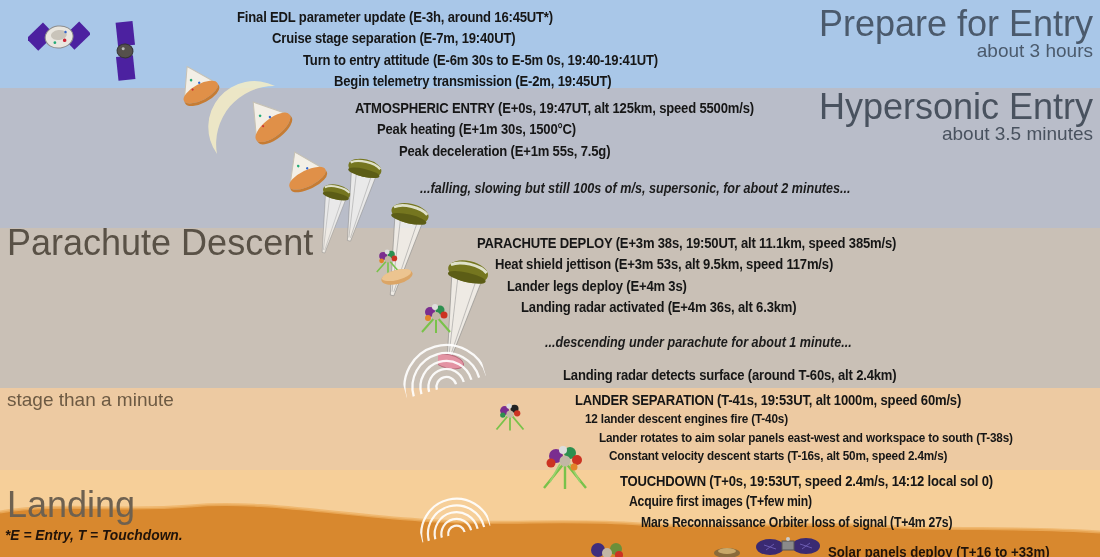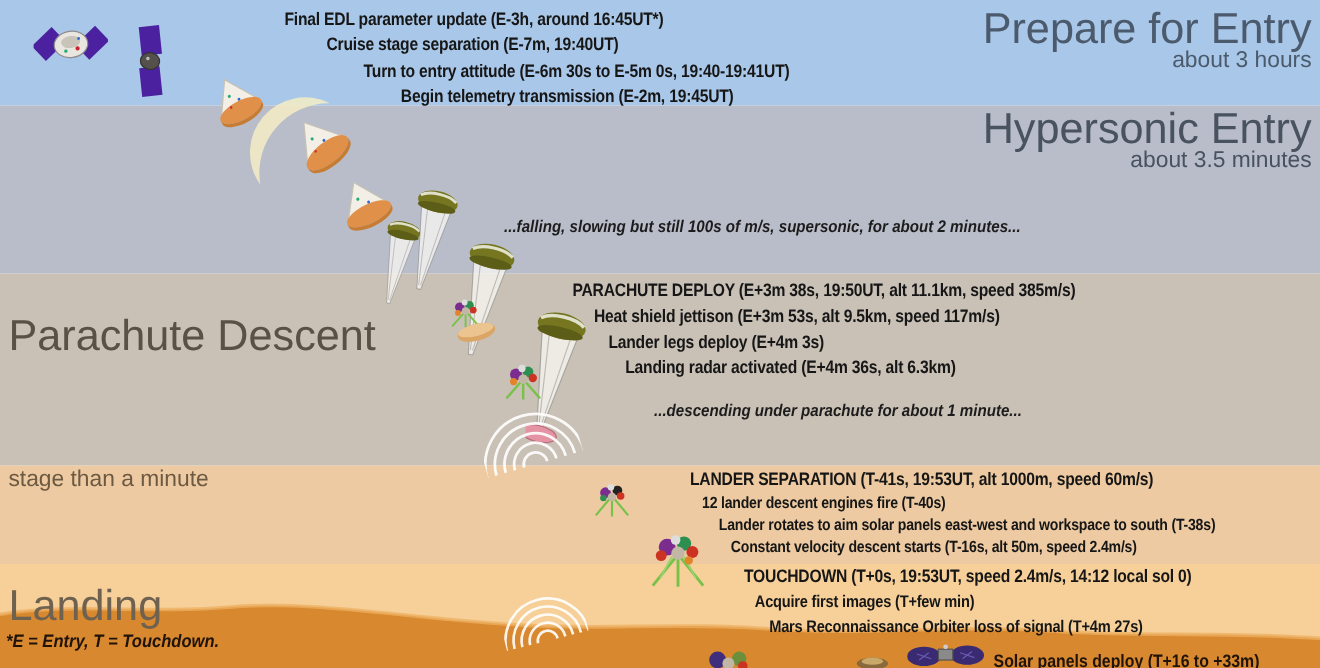--- a/index.html
+++ b/index.html
@@ -55,21 +55,21 @@
             color:#20130a;white-space:nowrap;transform:scaleX(0.88);transform-origin:0 0;}
 
   
   .phase{position:absolute;white-space:nowrap;}
   .phase .t{font-size:36px;line-height:30px;font-weight:400;}
   .phase .d{font-size:19px;line-height:24px;}
   .pr{right:7px;text-align:right;}
   .pl{left:7px;text-align:left;}
   #ph-prepare{top:9px;color:#4b5a6c;}
   #ph-hyper{top:92px;color:#49525f;}
-  #ph-para{top:228px;color:#595146;margin-top:37px;}
+  #ph-para{top:228px;color:#595146;}
   #ph-term{top:388px;color:#6d5a43;}
   #ph-land{top:474px;color:#6e6150;margin-top:16px;}
 </style>
 </head>
 <body>
 
 <div id="stage">
 
   <div class="band b1"></div>
   <div class="band b2"></div>
@@ -299,29 +299,37 @@
     </svg>
   </div>
 
   <div class="evgroup" id="g-prepare">
     <span class="ev">Final EDL parameter update (E-3h, around 16:45UT*)</span>
     <span class="ev">Cruise stage separation (E-7m, 19:40UT)</span>
     <span class="ev">Turn to entry attitude (E-6m 30s to E-5m 0s, 19:40-19:41UT)</span>
     <span class="ev">Begin telemetry transmission (E-2m, 19:45UT)</span>
   </div>
 
+  <div class="evgroup" id="g-hyper">
+    <span class="ev head">ATMOSPHERIC ENTRY (E+0s, 19:47UT, alt 125km, speed 5500m/s)</span>
+    <span class="ev">Peak heating (E+1m 30s, 1500°C)</span>
+    <span class="ev">Peak deceleration (E+1m 55s, 7.5g)</span>
+  </div>
   <div class="note" id="note-falling">...falling, slowing but still 100s of m/s, supersonic, for about 2 minutes...</div>
 
   <div class="evgroup" id="g-para">
     <span class="ev head">PARACHUTE DEPLOY (E+3m 38s, 19:50UT, alt 11.1km, speed 385m/s)</span>
     <span class="ev">Heat shield jettison (E+3m 53s, alt 9.5km, speed 117m/s)</span>
     <span class="ev">Lander legs deploy (E+4m 3s)</span>
     <span class="ev">Landing radar activated (E+4m 36s, alt 6.3km)</span>
   </div>
   <div class="note" id="note-desc">...descending under parachute for about 1 minute...</div>
+  <div class="evgroup" id="line-radar">
+    <span class="ev">Landing radar detects surface (around T-60s, alt 2.4km)</span>
+  </div>
 
   <div class="evgroup" id="g-term">
     <span class="ev head">LANDER SEPARATION (T-41s, 19:53UT, alt 1000m, speed 60m/s)</span>
     <span class="ev">12 lander descent engines fire (T-40s)</span>
     <span class="ev">Lander rotates to aim solar panels east-west and workspace to south (T-38s)</span>
     <span class="ev">Constant velocity descent starts (T-16s, alt 50m, speed 2.4m/s)</span>
   </div>
 
   <div class="evgroup" id="g-land">
     <span class="ev head">TOUCHDOWN (T+0s, 19:53UT, speed 2.4m/s, 14:12 local sol 0)</span>

